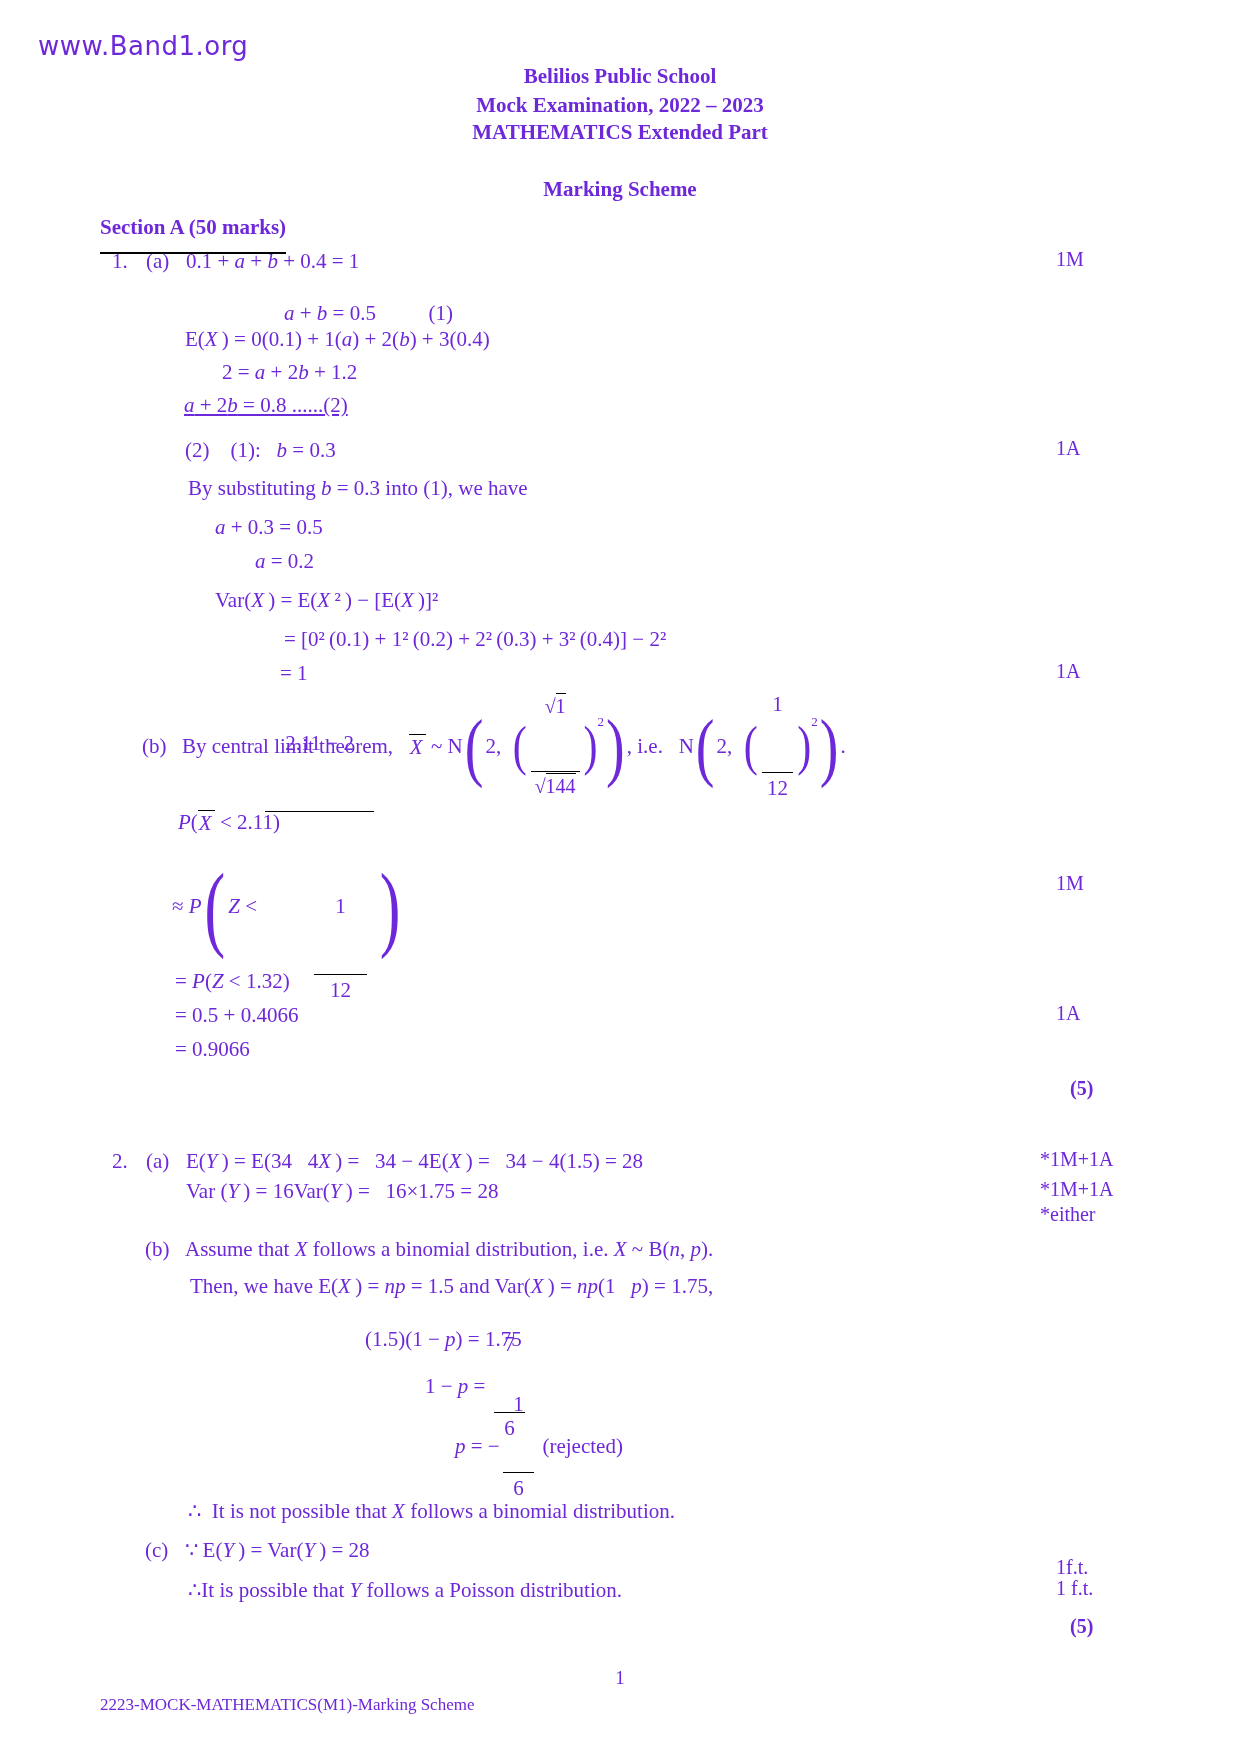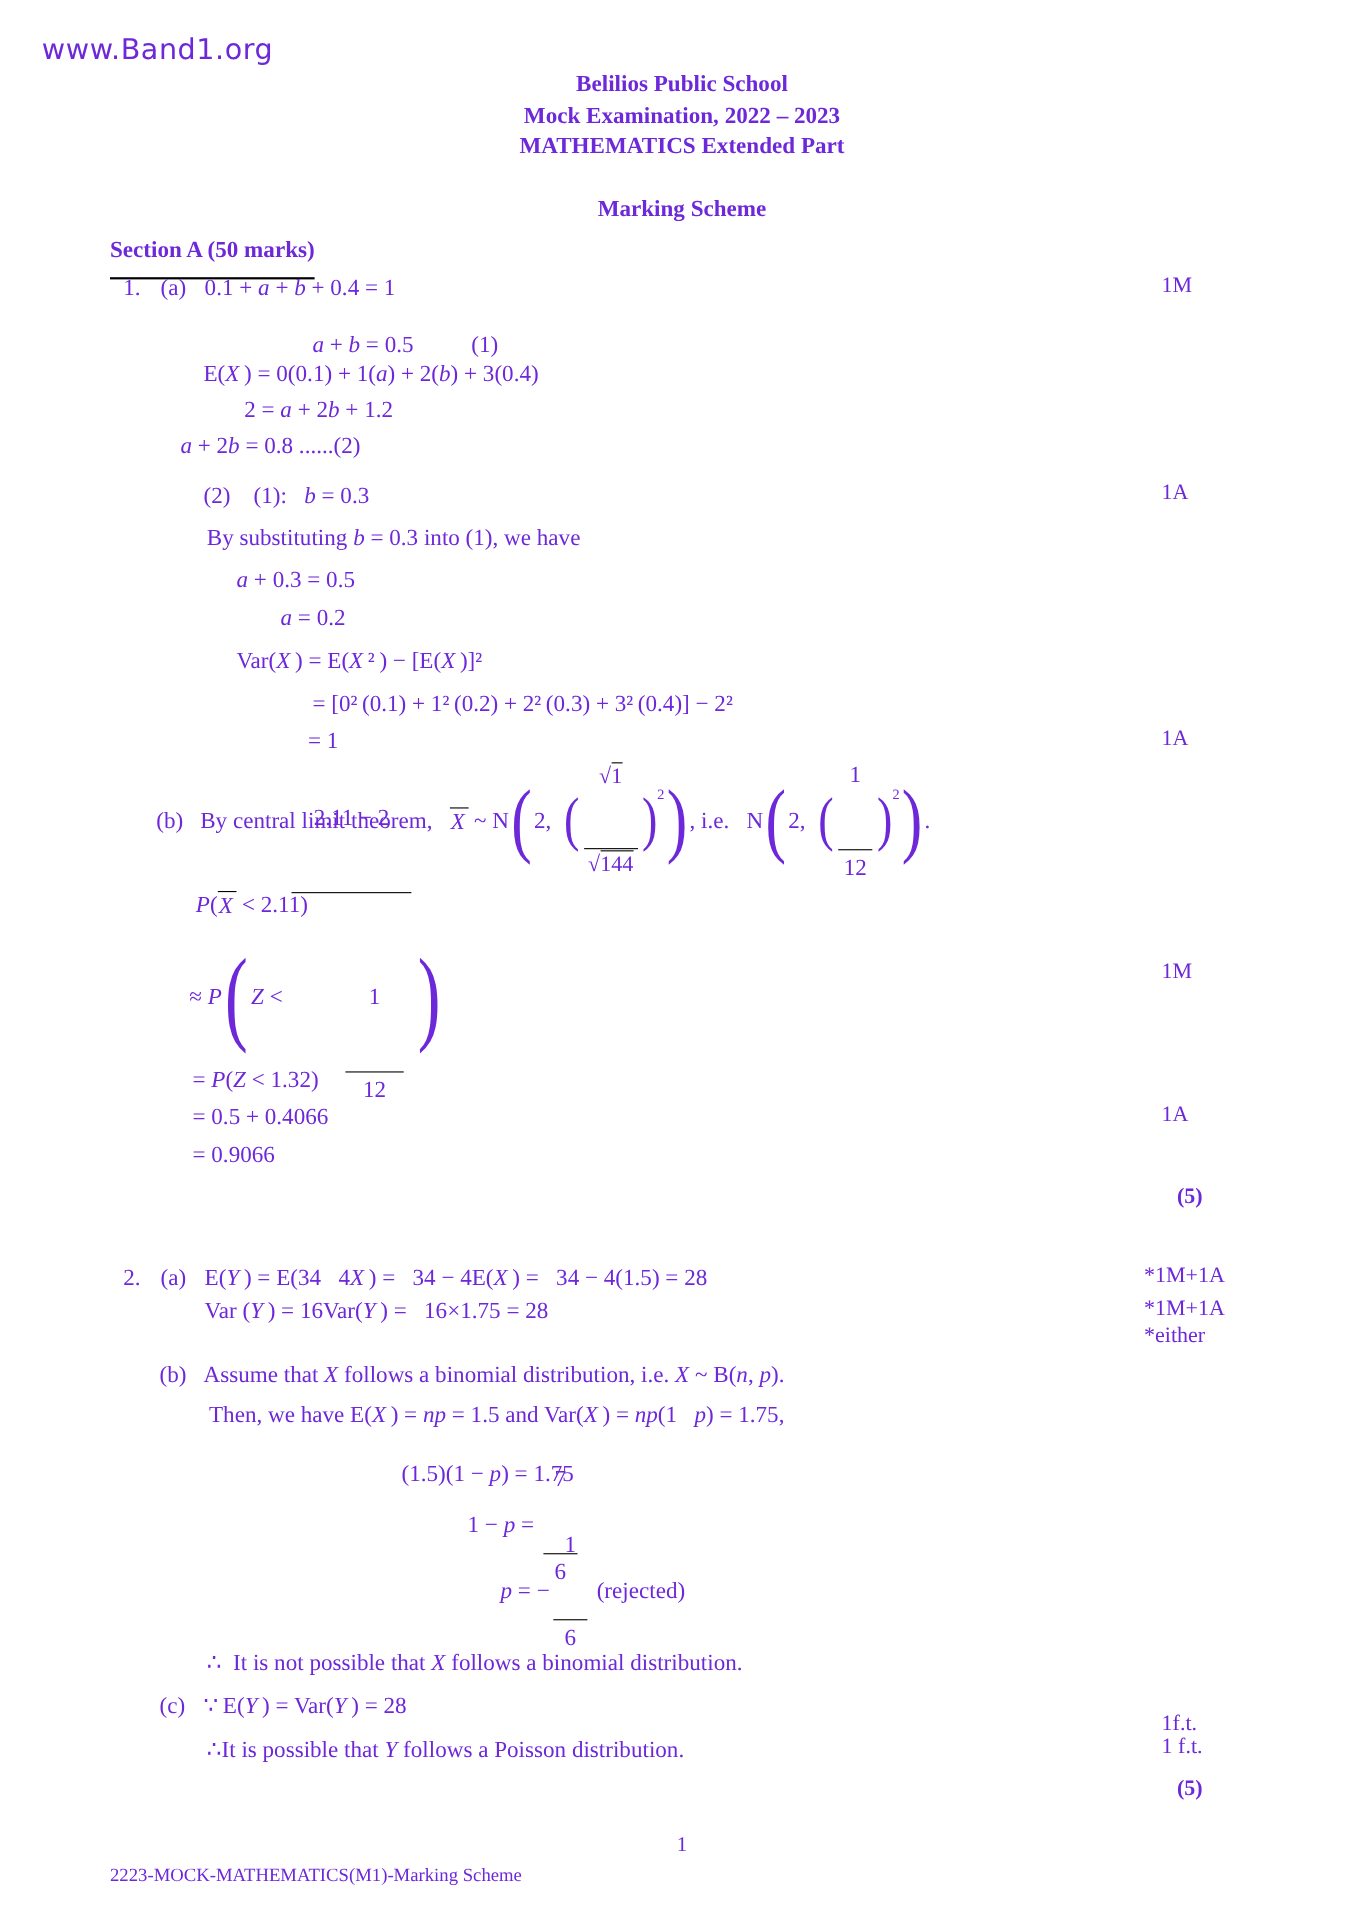--- a/index.html
+++ b/index.html
@@ -85,21 +85,21 @@
   </div>
   <div class="line" style="top:288px;left:284px;margin-top:12px;">
     <span><i>a</i> + <i>b</i> = 0.5   (1)</span>
   </div>
   <div class="line" style="top:326px;left:185px;">
     <span>E(<i>X</i> ) = 0(0.1) + 1(<i>a</i>) + 2(<i>b</i>) + 3(0.4)</span>
   </div>
   <div class="line" style="top:359px;left:222px;">
     <span>2 = <i>a</i> + 2<i>b</i> + 1.2</span>
   </div>
-  <div class="line" style="top:392px;left:164px;">
+  <div class="line" style="top:392px;left:184px;text-decoration:underline;">
     <span><i>a</i> + 2<i>b</i> = 0.8 ......(2)</span>
   </div>
   <div class="line" style="top:437px;left:185px;">
     <span>(2) (1):  <i>b</i> = 0.3</span>
   </div>
   <div class="line" style="top:475px;left:188px;">
     <span>By substituting <i>b</i> = 0.3 into (1), we have</span>
   </div>
   <div class="line" style="top:514px;left:215px;">
     <span><i>a</i> + 0.3 = 0.5</span>

